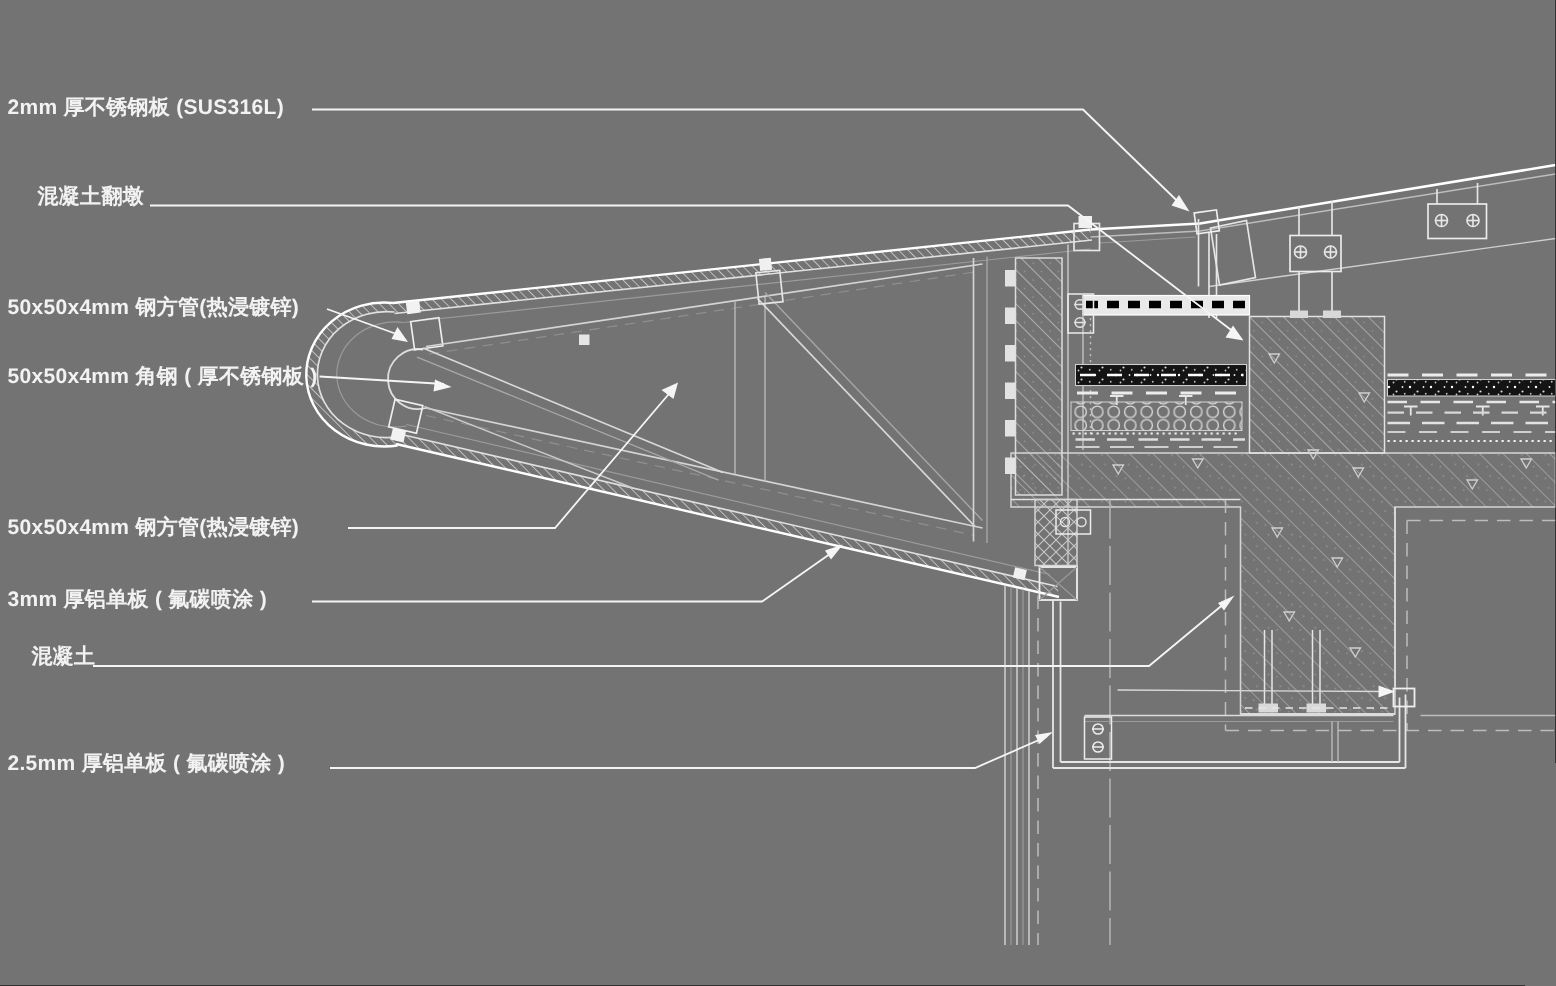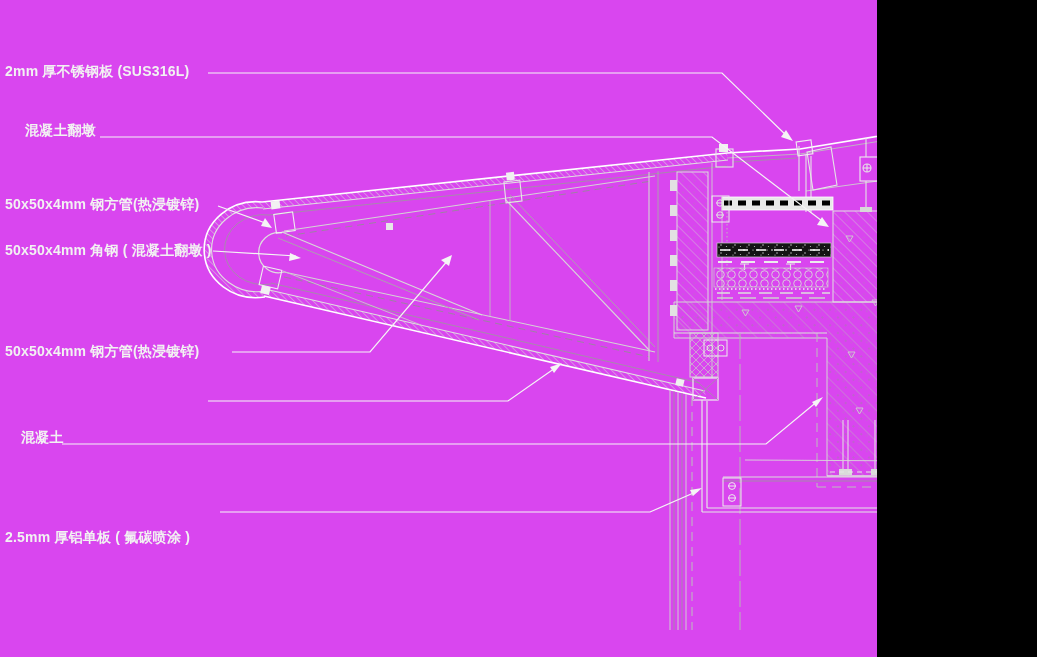--- a/index.html
+++ b/index.html
@@ -1,16 +1,16 @@
 <!DOCTYPE html>
 <html><head>
 <meta charset="utf-8">
 <style>
   html,body{margin:0;padding:0;background:#000;}
-  #canvas{position:relative;width:877px;height:657px;background:#d946ef;overflow:hidden;
+  #canvas{position:relative;width:1037px;height:657px;background:#737373;overflow:hidden;
           font-family:"Liberation Sans","DejaVu Sans",sans-serif;}
   #canvas svg{position:absolute;left:0;top:0;}
   .lbl{position:absolute;color:#f2f2f2;font-size:14px;font-weight:bold;white-space:nowrap;
        transform:translateY(-50%);letter-spacing:.2px;}
 </style>
 </head>
 <body>
 
 <div id="canvas">
 
@@ -320,18 +320,19 @@
   <g>
     <line x1="745" y1="460" x2="924" y2="461" stroke="#d8d8d8" stroke-width="0.9"></line>
     <polygon points="930,461 919,457 919,465" fill="#f5f5f5" stroke="none"></polygon>
   </g>
 </g>
 </svg>
 
 <div class="lbl" style="left:5px;top:72px;">2mm 厚不锈钢板 (SUS316L)</div>
 <div class="lbl" style="left:5px;top:131px;margin-left:20px;">混凝土翻墩</div>
 <div class="lbl" style="left:5px;top:205px;">50x50x4mm 钢方管(热浸镀锌)</div>
-<div class="lbl" style="left:5px;top:251px;">50x50x4mm 角钢 ( 混凝土翻墩 )</div>
+<div class="lbl" style="left:5px;top:251px;">50x50x4mm 角钢 ( 厚不锈钢板 )</div>
 <div class="lbl" style="left:5px;top:352px;">50x50x4mm 钢方管(热浸镀锌)</div>
+<div class="lbl" style="left:5px;top:400px;">3mm 厚铝单板 ( 氟碳喷涂 )</div>
 <div class="lbl" style="left:21px;top:438px;">混凝土</div>
-<div class="lbl" style="left:5px;top:538px;">2.5mm 厚铝单板 ( 氟碳喷涂 )</div>
+<div class="lbl" style="left:5px;top:509px;">2.5mm 厚铝单板 ( 氟碳喷涂 )</div>
 
 </div>
 
 </body></html>

